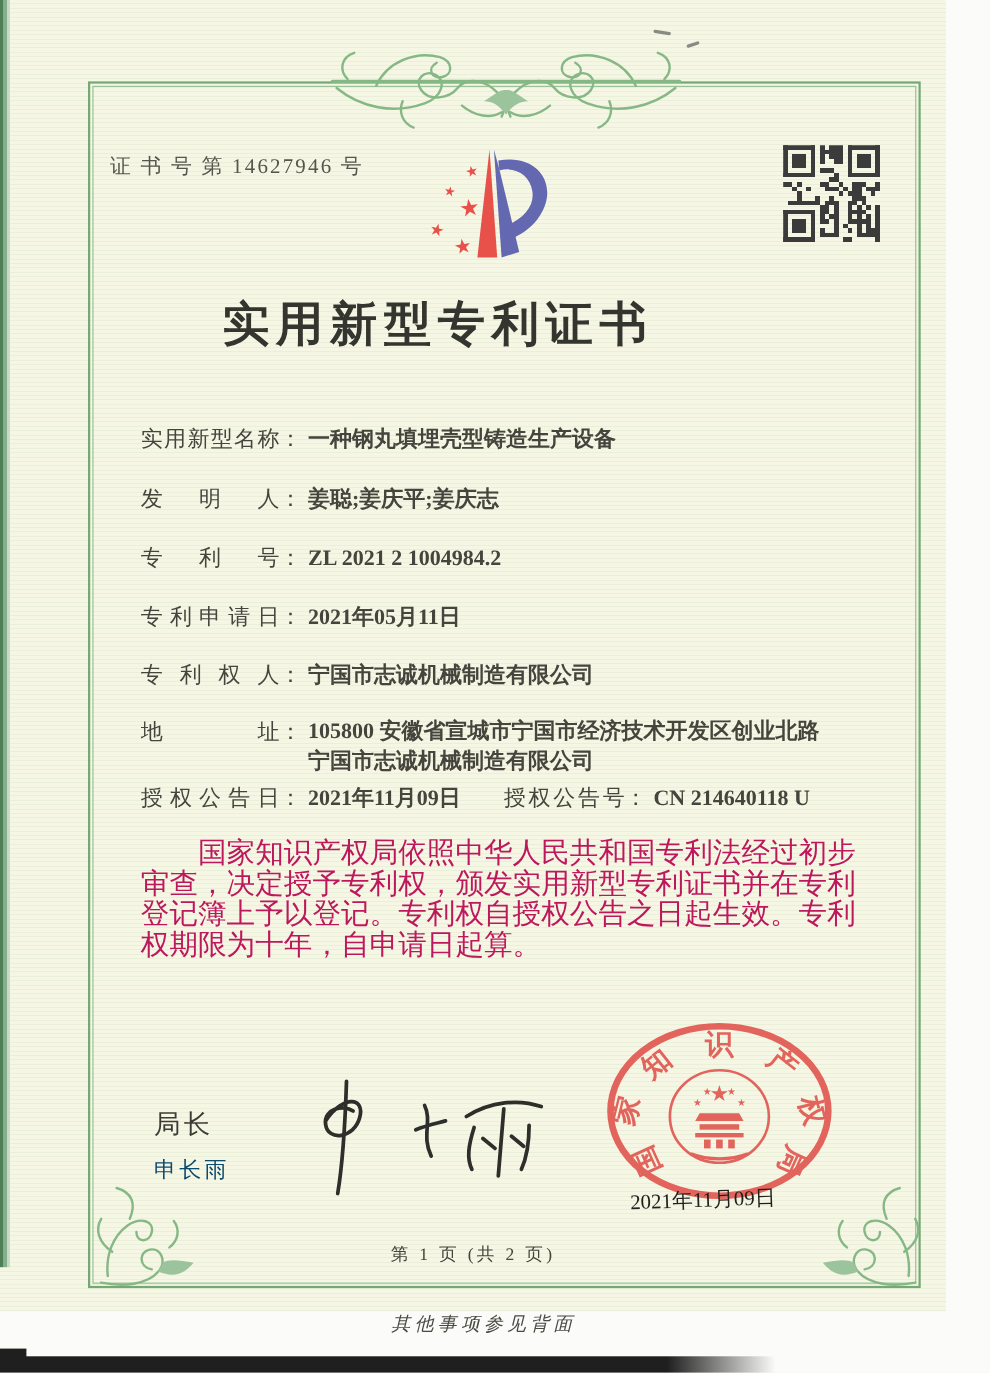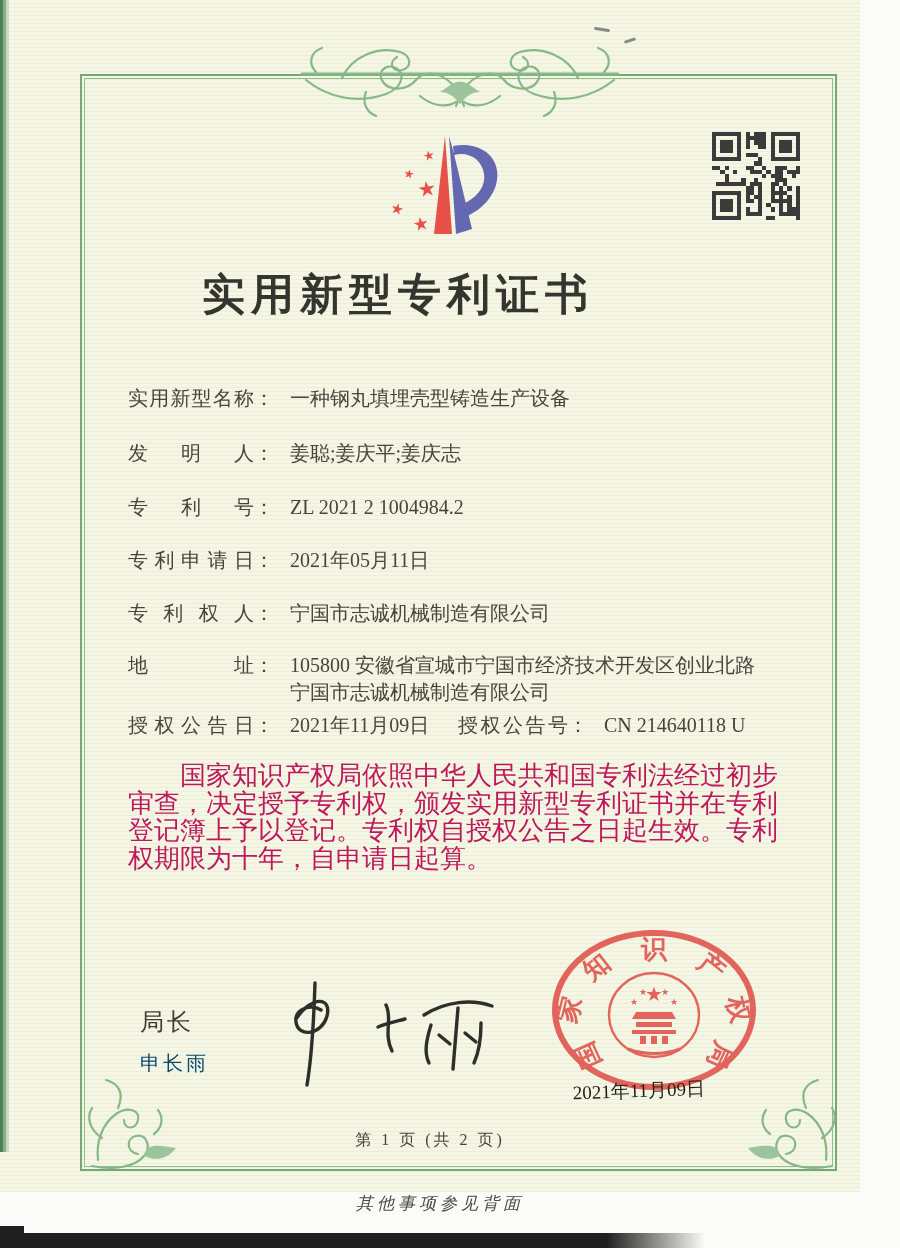--- a/index.html
+++ b/index.html
@@ -26,21 +26,21 @@
   #logo{position:absolute;left:383px;top:122px;width:145px;height:140px;}
   #qr{position:absolute;left:712px;top:132px;width:88px;height:88px;}
 
   #title{position:absolute;left:0;top:266px;width:796px;text-align:center;
          font-size:43px;font-weight:600;letter-spacing:6px;color:#35352f;}
 
   
   #fields{position:absolute;left:128px;top:378px;width:680px;font-size:20px;color:#45453d;}
   .row{position:absolute;left:0;white-space:nowrap;}
   .lab{display:inline-block;width:126px;text-align:justify;text-align-last:justify;vertical-align:top;}
-  .val{margin-left:16px;}
+  .val{margin-left:6px;font-weight:bold;}
   .r1{top:7px}.r2{top:62px}.r3{top:116px}.r4{top:169px}.r5{top:222px}.r6{top:274px}.r7{top:334px}
   .r6 .val{display:inline-block;width:482px;white-space:normal;line-height:27px;vertical-align:top;}
   .pair2{position:absolute;left:330px;top:0;}
   .pair2 .lab{width:110px;}
 
   
   #paras{position:absolute;left:128px;top:762px;width:664px;font-size:26px;line-height:27.5px;color:#be185d;}
   #paras p{margin:0;text-indent:2em;}
 
   
@@ -114,20 +114,21 @@
         <path d="M106,90 C86,94 64,92 54,80 C46,70 52,58 62,60 C72,62 72,76 60,78"></path>
         <path d="M100,84 C102,66 96,48 82,38 C70,30 58,34 60,44 C62,54 74,54 74,44"></path>
         <path d="M80,32 C74,18 78,8 92,4"></path>
         <path d="M96,62 C108,54 112,42 106,32"></path>
         <path d="M54,80 C40,86 30,82 22,72 C34,70 44,68 50,72 Z" fill="#9cc49c" stroke="none"></path>
         <path d="M44,58 C36,52 34,42 40,34"></path>
       </g>
     </svg>
   </div>
 
+  <div id="certno">证 书 号 第 14627946 号</div>
 
   <div id="logo">
     <svg width="145" height="140" viewBox="0 0 145 140">
       <polygon points="62,14 51,112 69,112" fill="#e8514a"></polygon>
       <polygon points="66,14 73,112 89,107 71,32" fill="#6468b0"></polygon>
       <path d="M70,24 C102,18 120,40 113,63 C107,82 90,93 78,96 L75,84 C92,78 103,66 101,52 C99,37 85,29 71,33 Z" fill="#6468b0"></path>
       <g fill="#e8514a" font-family="'DejaVu Sans',sans-serif" text-anchor="middle">
         <text x="46" y="38" font-size="13" transform="rotate(-14 46 34)">★</text>
         <text x="26" y="56" font-size="12" transform="rotate(10 26 52)">★</text>
         <text x="44" y="74" font-size="21" transform="rotate(-8 44 68)">★</text>

